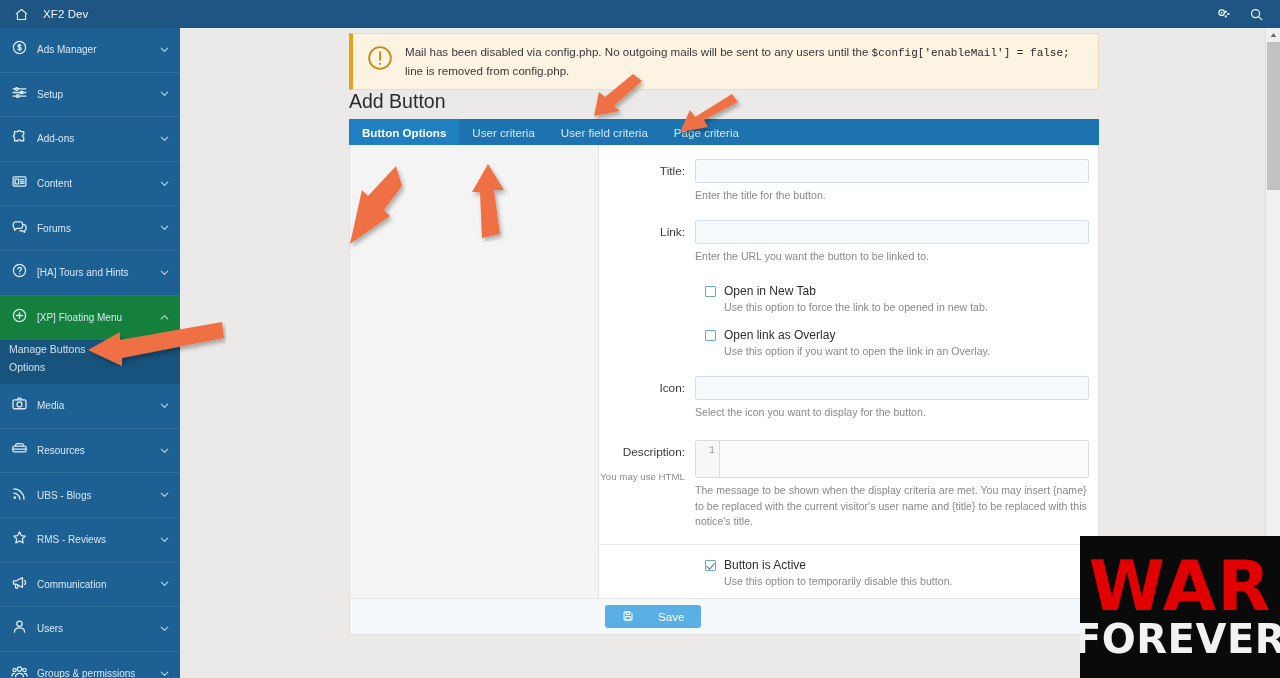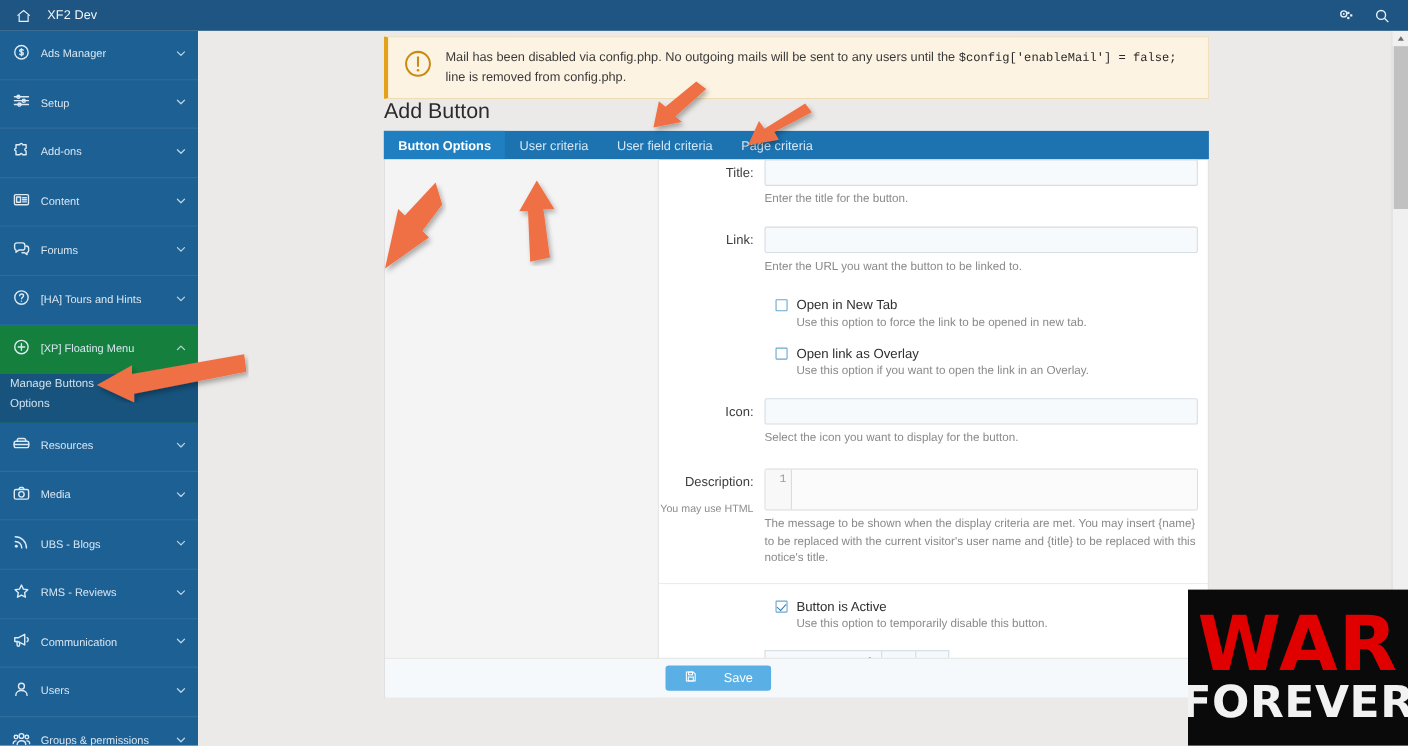--- a/index.html
+++ b/index.html
@@ -315,38 +315,38 @@
           </svg></span>
       </div>
       <div class="sub-list">
         <div class="sub-item">Manage Buttons</div>
         <div class="sub-item">Options</div>
       </div>
     </div>
     <div class="nav-group">
       <div class="nav-item">
         <span><svg class="nav-ico" viewBox="0 0 24 24">
+            <rect x="2.8" y="7" width="18.4" height="12.4" rx="2.2" stroke="#dceaf5" stroke-width="1.8" fill="none" stroke-linecap="round" stroke-linejoin="round"></rect>
+            <path d="M8.6 7 10.2 4.4h3.6L15.4 7" stroke="#dceaf5" stroke-width="1.8" fill="none" stroke-linecap="round" stroke-linejoin="round"></path>
+            <circle cx="12" cy="13.3" r="3.5" stroke="#dceaf5" stroke-width="1.8" fill="none" stroke-linecap="round" stroke-linejoin="round"></circle>
+          </svg></span>
+        <span class="nav-label">Media</span>
+        <span><svg class="chev" viewBox="0 0 24 24" fill="none" stroke="#cfe2f0" stroke-width="2.4" stroke-linecap="round" stroke-linejoin="round">
+            <path d="M5 9l7 7 7-7"></path>
+          </svg></span>
+      </div>
+    </div>
+    <div class="nav-group">
+      <div class="nav-item">
+        <span><svg class="nav-ico" viewBox="0 0 24 24">
             <rect x="2.6" y="8.6" width="18.8" height="8.2" rx="2.4" stroke="#dceaf5" stroke-width="1.8" fill="none" stroke-linecap="round" stroke-linejoin="round"></rect>
             <path d="M6.6 8.6V7.2a2 2 0 0 1 2-2h6.8a2 2 0 0 1 2 2v1.4" stroke="#dceaf5" stroke-width="1.8" fill="none" stroke-linecap="round" stroke-linejoin="round"></path>
             <path d="M2.6 12.8h18.8" stroke="#dceaf5" stroke-width="1.8" fill="none" stroke-linecap="round" stroke-linejoin="round"></path>
           </svg></span>
         <span class="nav-label">Resources</span>
-        <span><svg class="chev" viewBox="0 0 24 24" fill="none" stroke="#cfe2f0" stroke-width="2.4" stroke-linecap="round" stroke-linejoin="round">
-            <path d="M5 9l7 7 7-7"></path>
-          </svg></span>
-      </div>
-    </div>
-    <div class="nav-group">
-      <div class="nav-item">
-        <span><svg class="nav-ico" viewBox="0 0 24 24">
-            <rect x="2.8" y="7" width="18.4" height="12.4" rx="2.2" stroke="#dceaf5" stroke-width="1.8" fill="none" stroke-linecap="round" stroke-linejoin="round"></rect>
-            <path d="M8.6 7 10.2 4.4h3.6L15.4 7" stroke="#dceaf5" stroke-width="1.8" fill="none" stroke-linecap="round" stroke-linejoin="round"></path>
-            <circle cx="12" cy="13.3" r="3.5" stroke="#dceaf5" stroke-width="1.8" fill="none" stroke-linecap="round" stroke-linejoin="round"></circle>
-          </svg></span>
-        <span class="nav-label">Media</span>
         <span><svg class="chev" viewBox="0 0 24 24" fill="none" stroke="#cfe2f0" stroke-width="2.4" stroke-linecap="round" stroke-linejoin="round">
             <path d="M5 9l7 7 7-7"></path>
           </svg></span>
       </div>
     </div>
     <div class="nav-group">
       <div class="nav-item">
         <span><svg class="nav-ico" viewBox="0 0 24 24">
             <circle cx="5.4" cy="17.8" r="1.9" fill="#dceaf5" stroke="none"></circle>
             <path d="M4 11.6a8.4 8.4 0 0 1 8.4 8.4M4 5.6A14.4 14.4 0 0 1 18.4 20" stroke="#dceaf5" stroke-width="1.8" fill="none" stroke-linecap="round" stroke-linejoin="round"></path>
@@ -432,21 +432,21 @@
     <div class="tab">User criteria</div>
     <div class="tab">User field criteria</div>
     <div class="tab">Page criteria</div>
   </div>
 
 <div class="panel">
   <div class="panel-left-col"></div>
 
   <div class="form-body">
 
-    <div class="row" style="">
+    <div class="row" style="padding-top:14px;">
       <div class="row-label">Title:</div>
       <div class="row-field">
         <input class="inp" type="text" placeholder="" style="">
         <div class="explain">Enter the title for the button.</div>
       </div>
     </div>
 
     <div class="row" style="padding-top:16px;">
       <div class="row-label">Link:</div>
       <div class="row-field">

